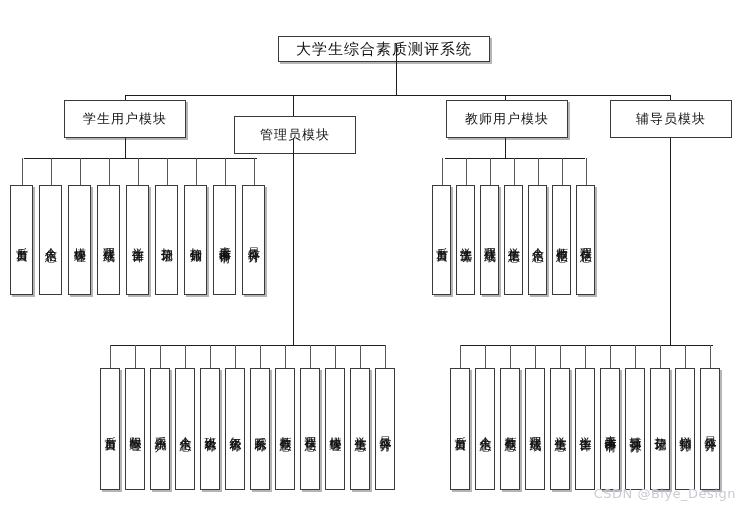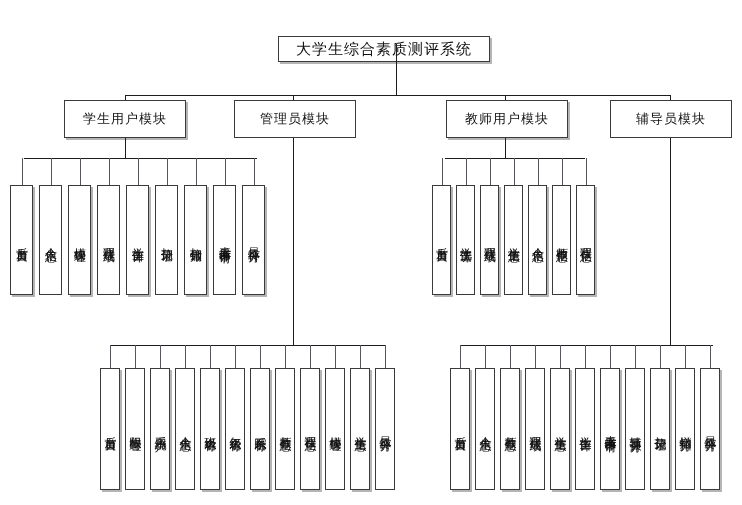--- a/index.html
+++ b/index.html
@@ -34,21 +34,21 @@
   <div class="ln h" style="left:125px;top:95px;width:546px;"></div>
 
   <div class="ln v" style="left:125px;top:95px;height:30px;"></div>
   <div class="ln v" style="left:293px;top:95px;height:30px;"></div>
   <div class="ln v" style="left:505px;top:95px;height:30px;"></div>
   <div class="ln v" style="left:670px;top:95px;height:30px;"></div>
 
   <div class="node lvl2 shadow" style="left:64px;top:100px;width:122px;height:38px;">
     <span>学生用户模块</span>
   </div>
-  <div class="node lvl2" style="left:234px;top:100px;width:122px;height:38px;">
+  <div class="node lvl2" style="left:234px;top:116px;width:122px;height:38px;">
     <span>管理员模块</span>
   </div>
   <div class="node lvl2" style="left:610px;top:100px;width:122px;height:38px;">
     <span>辅导员模块</span>
   </div>
   <div class="node lvl2 shadow" style="left:446px;top:100px;width:122px;height:38px;">
     <span>教师用户模块</span>
   </div>
 
   <div class="ln v" style="left:125px;top:138px;height:20px;"></div>
@@ -215,13 +215,14 @@
       <div class="ln v soft" style="left: 685px; top: 345px; height: 23px;"></div>
       <div class="node leaf" style="left: 675px; top: 368px; width: 20px; height: 122px;">
         <span>撤销扣分</span>
       </div>
       <div class="ln v soft" style="left: 710px; top: 345px; height: 23px;"></div>
       <div class="node leaf shadow" style="left: 700px; top: 368px; width: 20px; height: 122px;">
         <span>最终评分</span>
       </div>
     </div>
 
+  <div class="wm">CSDN @Biye_Design</div>
 </div>
 
 </body></html>

